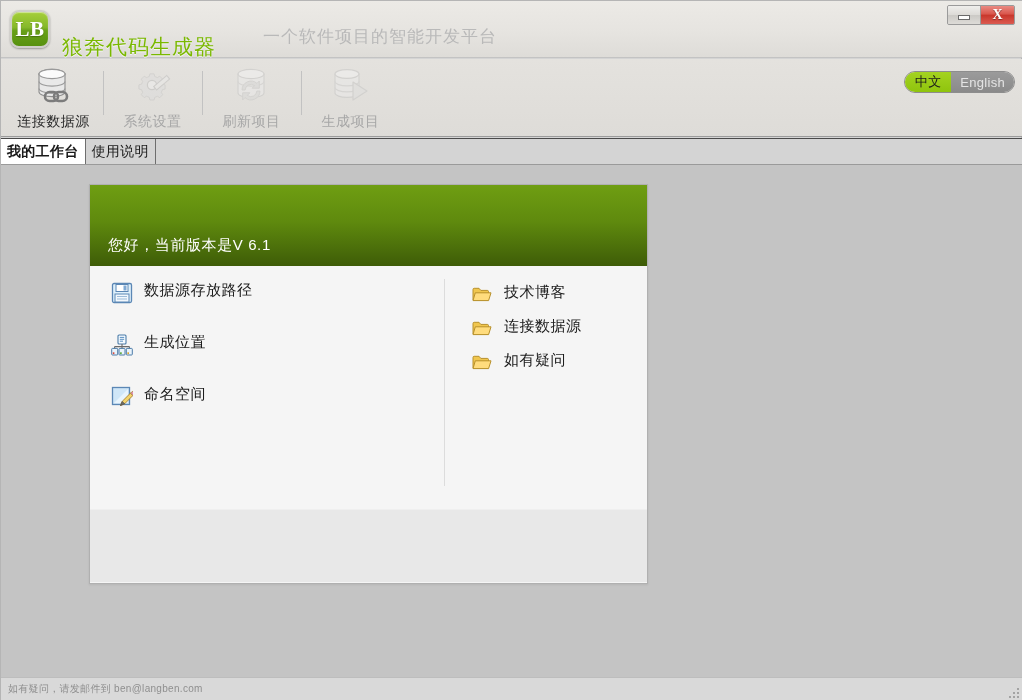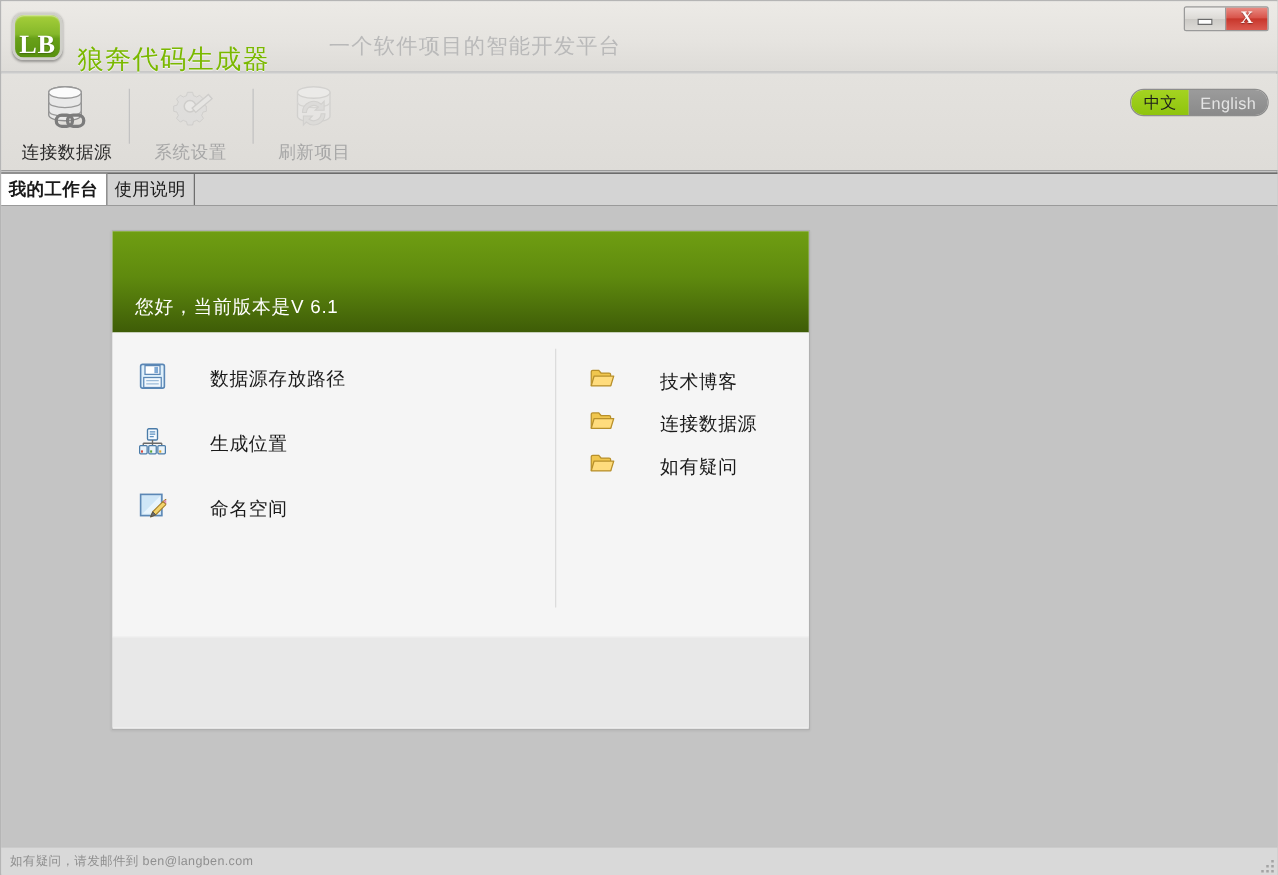--- a/index.html
+++ b/index.html
@@ -23,21 +23,21 @@
     background: linear-gradient(to bottom, #eceae6 0%, #e6e4e0 55%, #dedcd8 100%);
     border-bottom: 1px solid #c3c3c3;
   }
   .logo {
     position: absolute; left: 9px; top: 9px;
     width: 40px; height: 38px;
     border-radius: 9px;
     background: linear-gradient(to bottom, #a6cf3a 0%, #85b82a 45%, #68a018 55%, #57910f 100%);
     border: 2px solid #cfcfc9;
     box-shadow: 0 1px 2px rgba(0,0,0,.32), inset 0 1px 1px rgba(255,255,255,.5);
-    display: flex; align-items: flex-end; justify-content: center;
+    display: flex; align-items: center; justify-content: center;
   }
   .logo-text {
     font-family: "Liberation Serif", "DejaVu Serif", serif;
     font-size: 21px; font-weight: bold; color: #ffffff;
     letter-spacing: .5px; line-height: 1;
     text-shadow: 0 1px 1px rgba(0,0,0,.28);
   }
   .app-title {
     position: absolute; left: 61px; top: 32px;
     font-size: 21px; color: #7ab800; font-weight: normal;
@@ -183,24 +183,23 @@
   .panel-foot {
     height: 73px;
     background: #e8e8e8;
     border-top: 1px solid #efefef;
   }
 
   .col-left { position: absolute; left: 20px; top: 15px; width: 320px; }
   .col-right { position: absolute; left: 380px; top: 17px; width: 170px; }
 
   .link-row {
-    display: flex; align-items: flex-end;
+    display: flex; align-items: flex-start;
     cursor: pointer;
     height: 32px;
-    gap: 24px;
   }
   .link-row.lspaced { margin-bottom: 20px; }
   .link-row.rspaced { margin-bottom: 2px; }
   .link-ico {
     width: 24px; height: 24px;
     display: flex; align-items: center; justify-content: center;
     margin-right: 10px; flex: 0 0 24px;
   }
   .link-label { font-size: 15px; color: #1a1a1a; letter-spacing: .5px; }
 
@@ -289,20 +288,34 @@
               <g transform="translate(22,25)">
                 <path d="M-9,0 a9,9 0 0 1 15,-6.6 l2.3,-2.4 l0,7.2 l-7.2,0 l2.6,-2.6 a6,6 0 0 0 -9.6,4.4 z" fill="#d6d6d6" stroke="#bdbdbd" stroke-width=".9"></path>
                 <path d="M9,1 a9,9 0 0 1 -15,6.6 l-2.3,2.4 l0,-7.2 l7.2,0 l-2.6,2.6 a6,6 0 0 0 9.6,-4.4 z" fill="#d6d6d6" stroke="#bdbdbd" stroke-width=".9"></path>
               </g>
             </g>
           </svg>
         </div>
         <div class="tb-label">刷新项目</div>
       </div>
 
+      <div class="tb-item disabled">
+        <div class="tb-ico">
+          <svg width="46" height="46" viewBox="0 0 46 46">
+            <g>
+              <path d="M7 9 L7 28 A12 4.4 0 0 0 31 28 L31 9 Z" fill="#ededed" stroke="#bdbdbd" stroke-width="1.1"></path>
+              <ellipse cx="19" cy="9" rx="12" ry="4.4" fill="#f8f8f8" stroke="#bdbdbd" stroke-width="1.1"></ellipse>
+              <path d="M7 16.5 A12 4.4 0 0 0 31 16.5" fill="none" stroke="#c6c6c6" stroke-width="1.1"></path>
+              <path d="M7 22.5 A12 4.4 0 0 0 31 22.5" fill="none" stroke="#c6c6c6" stroke-width="1.1"></path>
+              <path d="M25 17 L39 26 L25 35 Z" fill="#dedede" stroke="#bdbdbd" stroke-width="1.2" stroke-linejoin="round"></path>
+            </g>
+          </svg>
+        </div>
+        <div class="tb-label">生成项目</div>
+      </div>
 
     </div>
 
     <div class="langtoggle">
       <div class="lang on">中文</div>
       <div class="lang off">English</div>
     </div>
   </div>
 
   <div class="tabbar">

